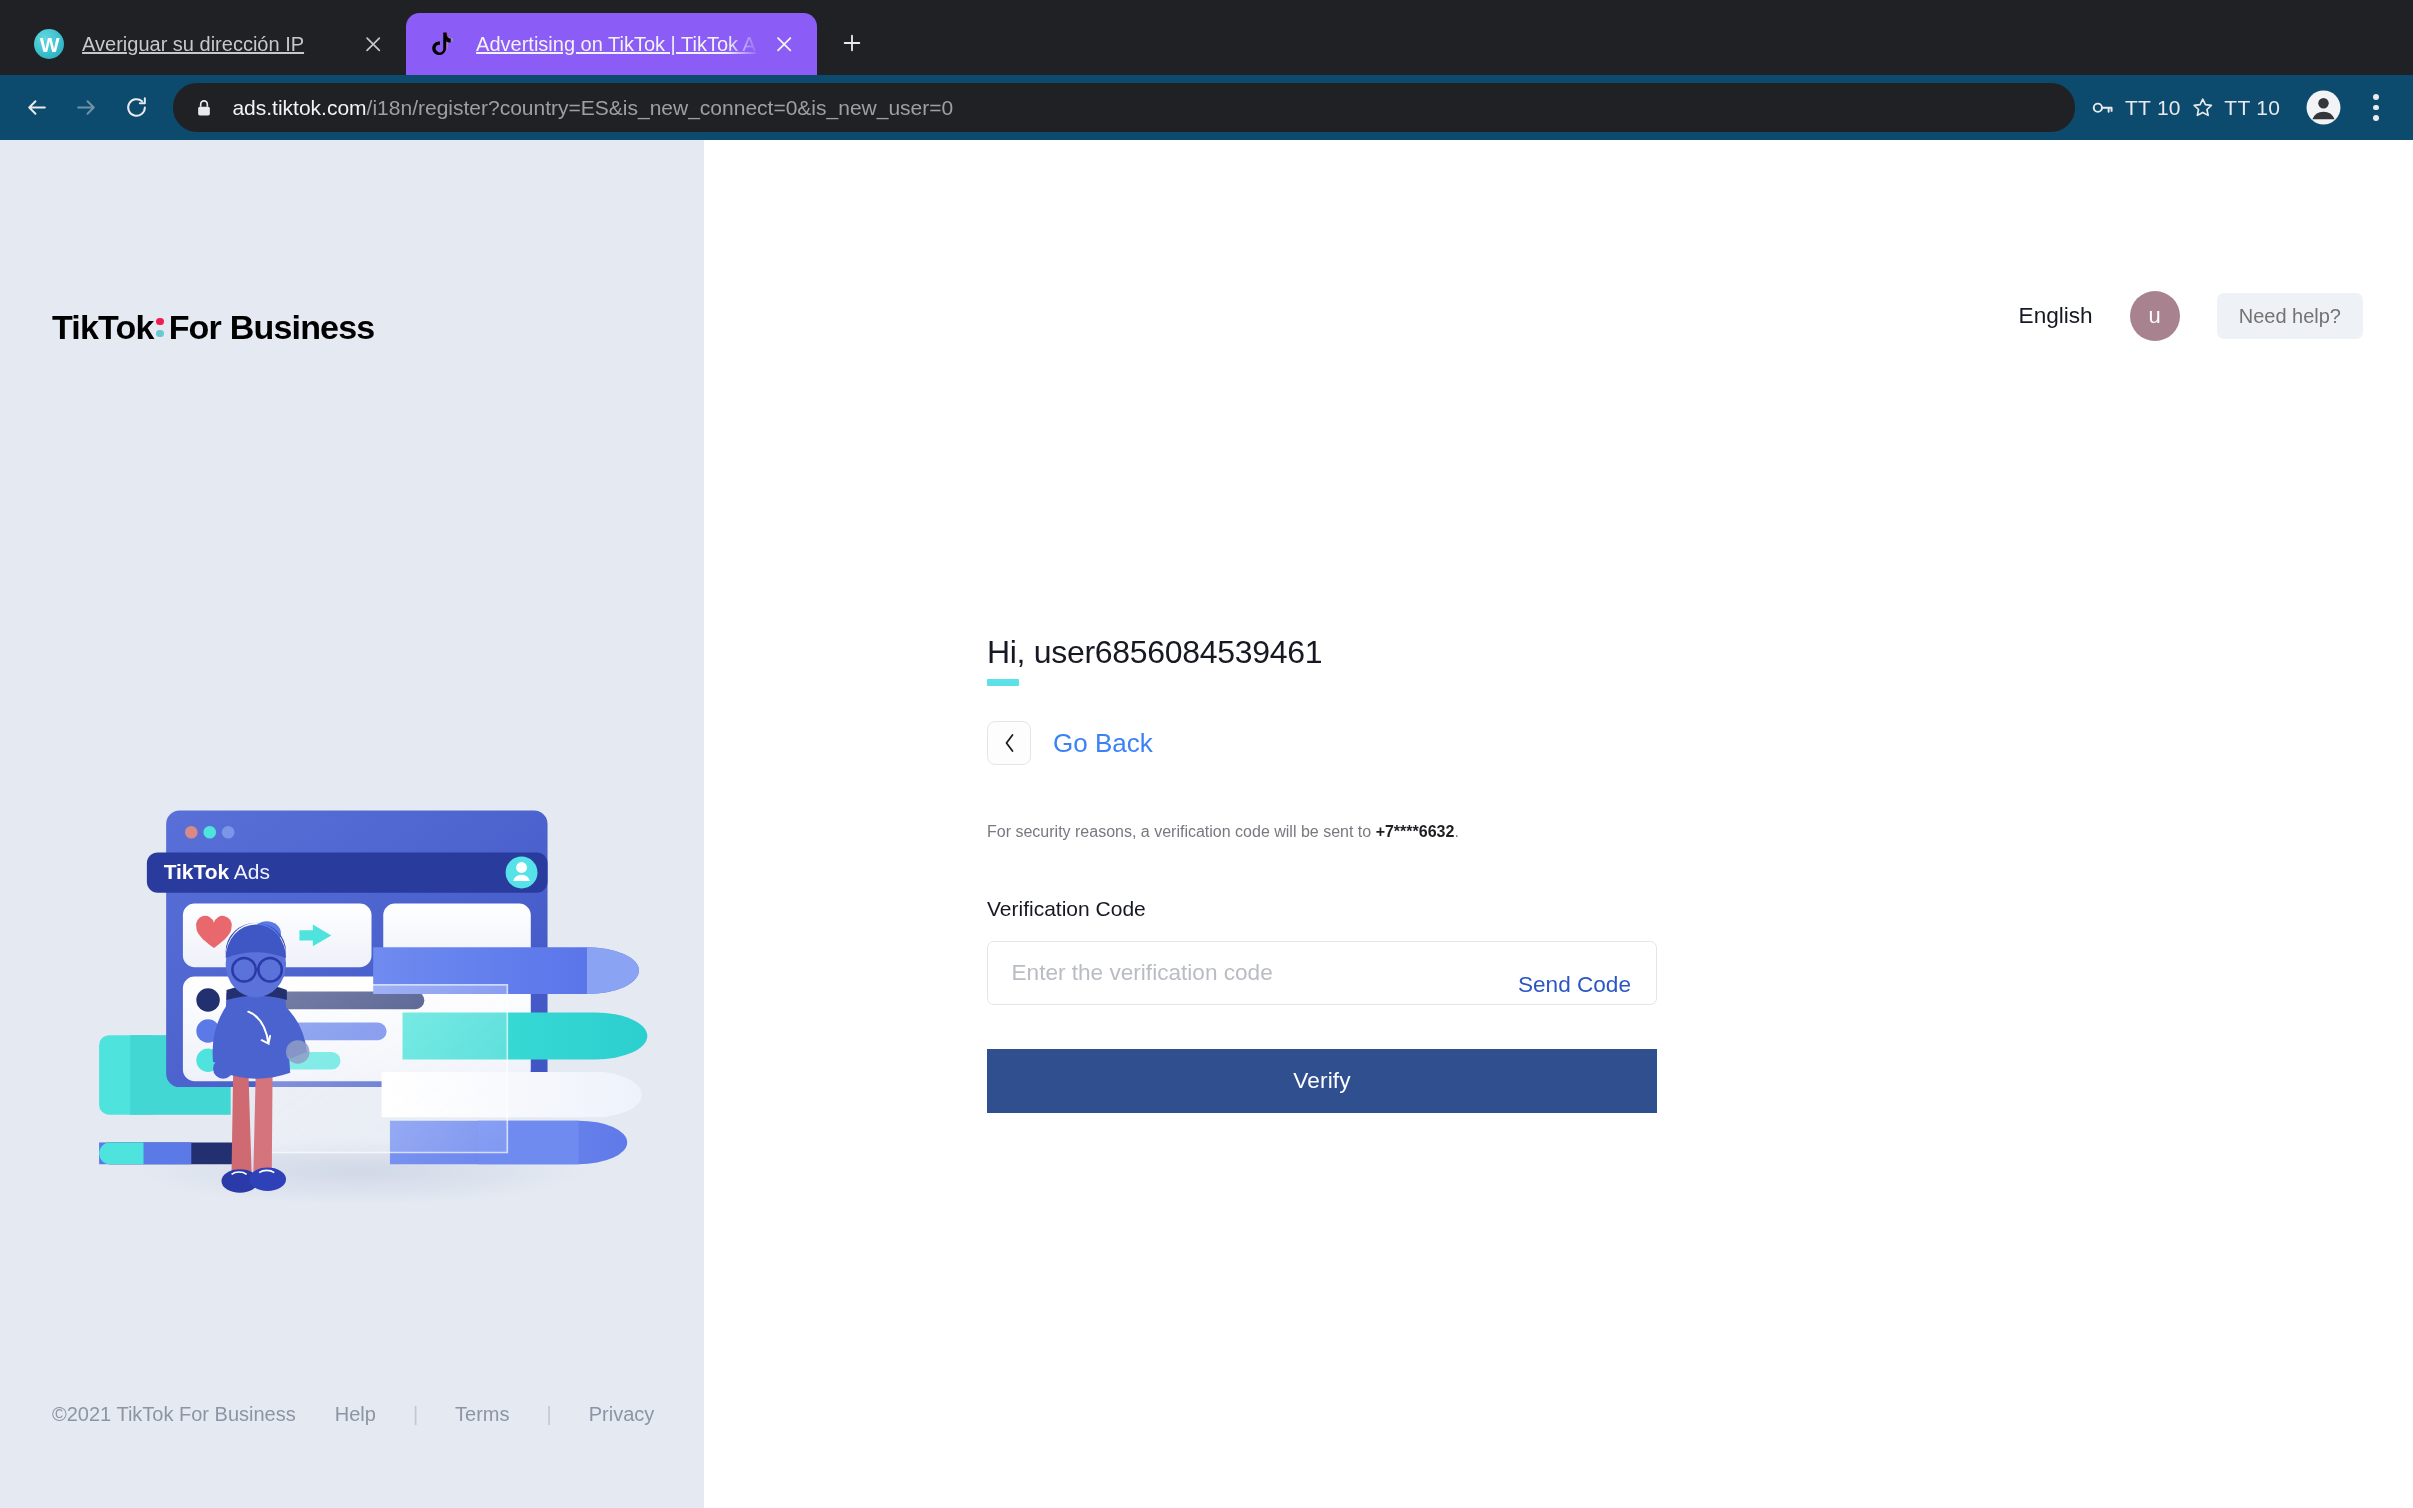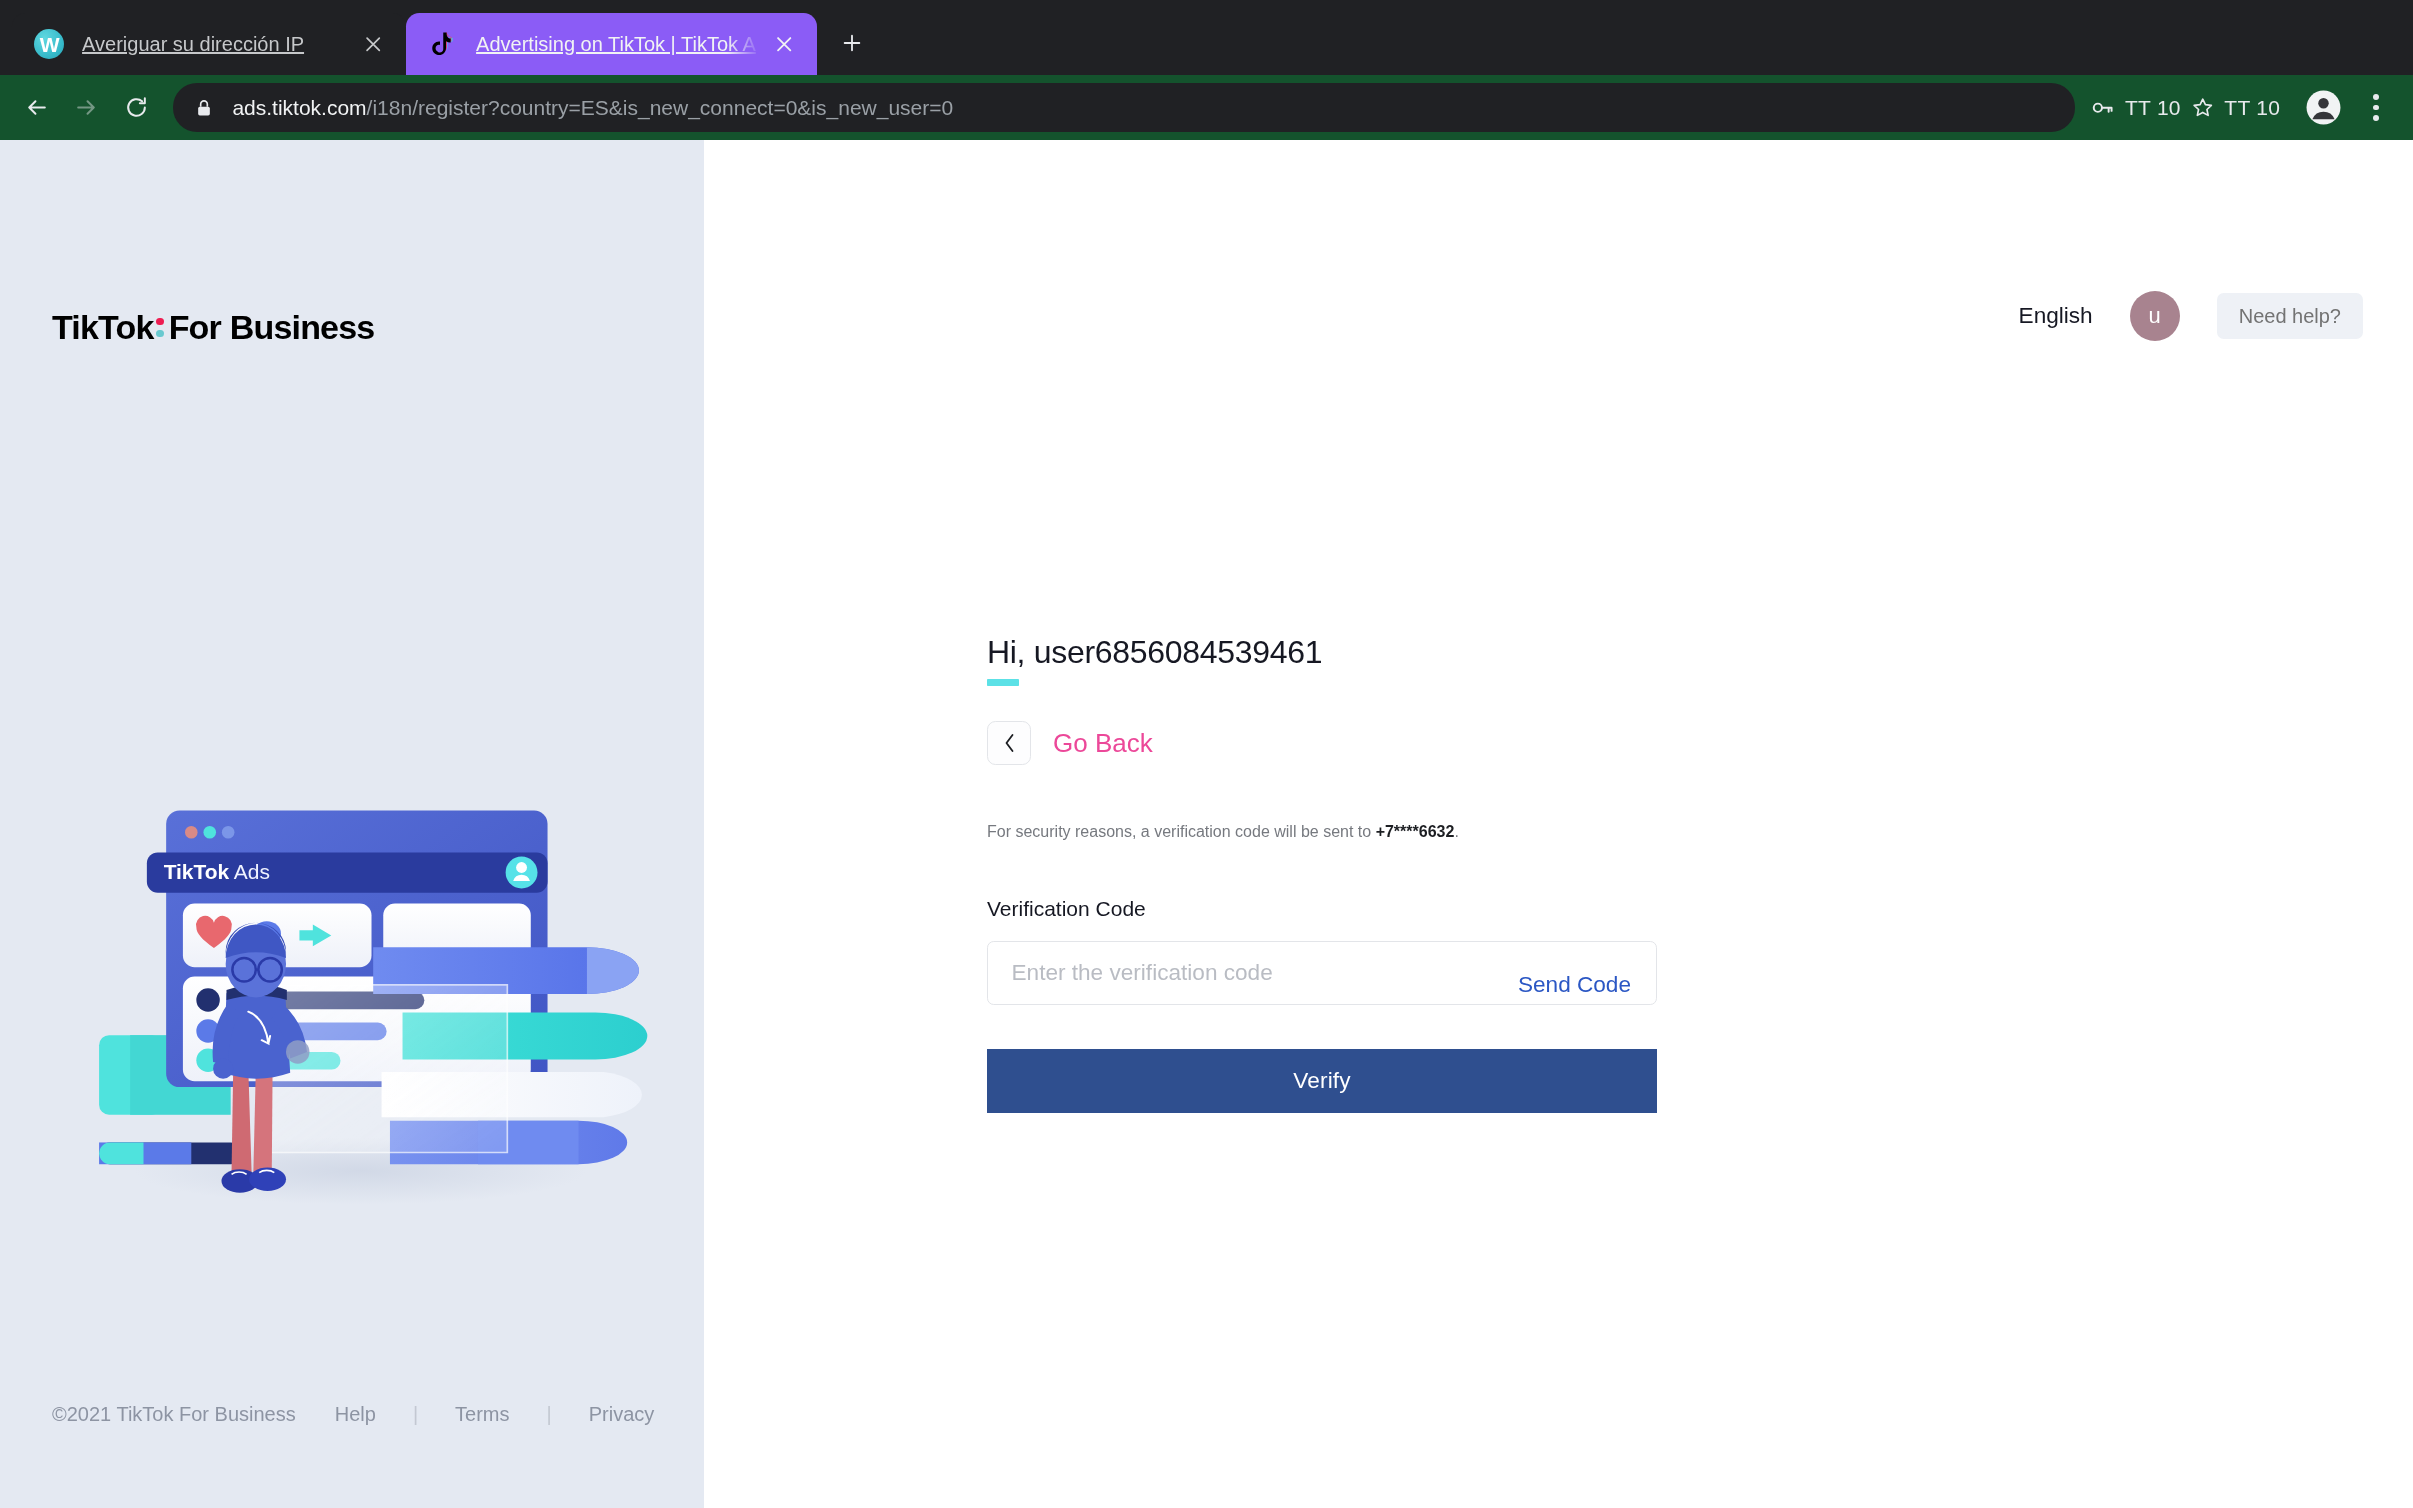--- a/index.html
+++ b/index.html
@@ -68,21 +68,21 @@
 
   .newtab {
     width: 47px; height: 47px; margin: 0 0 8.4px 11.7px;
     display: flex; align-items: center; justify-content: center;
     border-radius: 50%;
   }
   .newtab svg { width: 22px; height: 22px; }
 
   .toolbar {
     height: 65px; flex: 0 0 65px;
-    background: #14532d;
+    background: #0c4a6e;
     display: flex; align-items: center;
     padding: 0 15px 0 11.7px;
     justify-content: center;
   }
   .navbtn {
     width: 50px; height: 50px;
     display: flex; align-items: center; justify-content: center;
     border-radius: 50%;
   }
   .navbtn svg { width: 25px; height: 25px; }
@@ -176,21 +176,21 @@
 
   .goback { display: flex; align-items: center; margin-top: 35px; }
   .gb-btn {
     width: 44px; height: 44px;
     border: 0.8px solid #e3e5e9;
     border-radius: 8.4px;
     background: #fdfdfe;
     display: flex; align-items: center; justify-content: center;
   }
   .gb-btn svg { width: 15px; height: 20px; }
-  .gb-label { font-size: 26px; color: #ec4899; margin-left: 22px; }
+  .gb-label { font-size: 26px; color: #3b82f6; margin-left: 22px; }
 
   .sec-text { margin-top: 54px; font-size: 16px; line-height: 1.62; color: #76797f; max-width: 587px; }
   .sec-text .phone { color: #1c1e22; font-weight: 700; }
 
   .field-label { margin-top: 52px; font-size: 21px; color: #161823; }
 
   .inputwrap {
     margin-top: 20px;
     height: 64px;
     border: 0.8px solid #e3e5e9;

